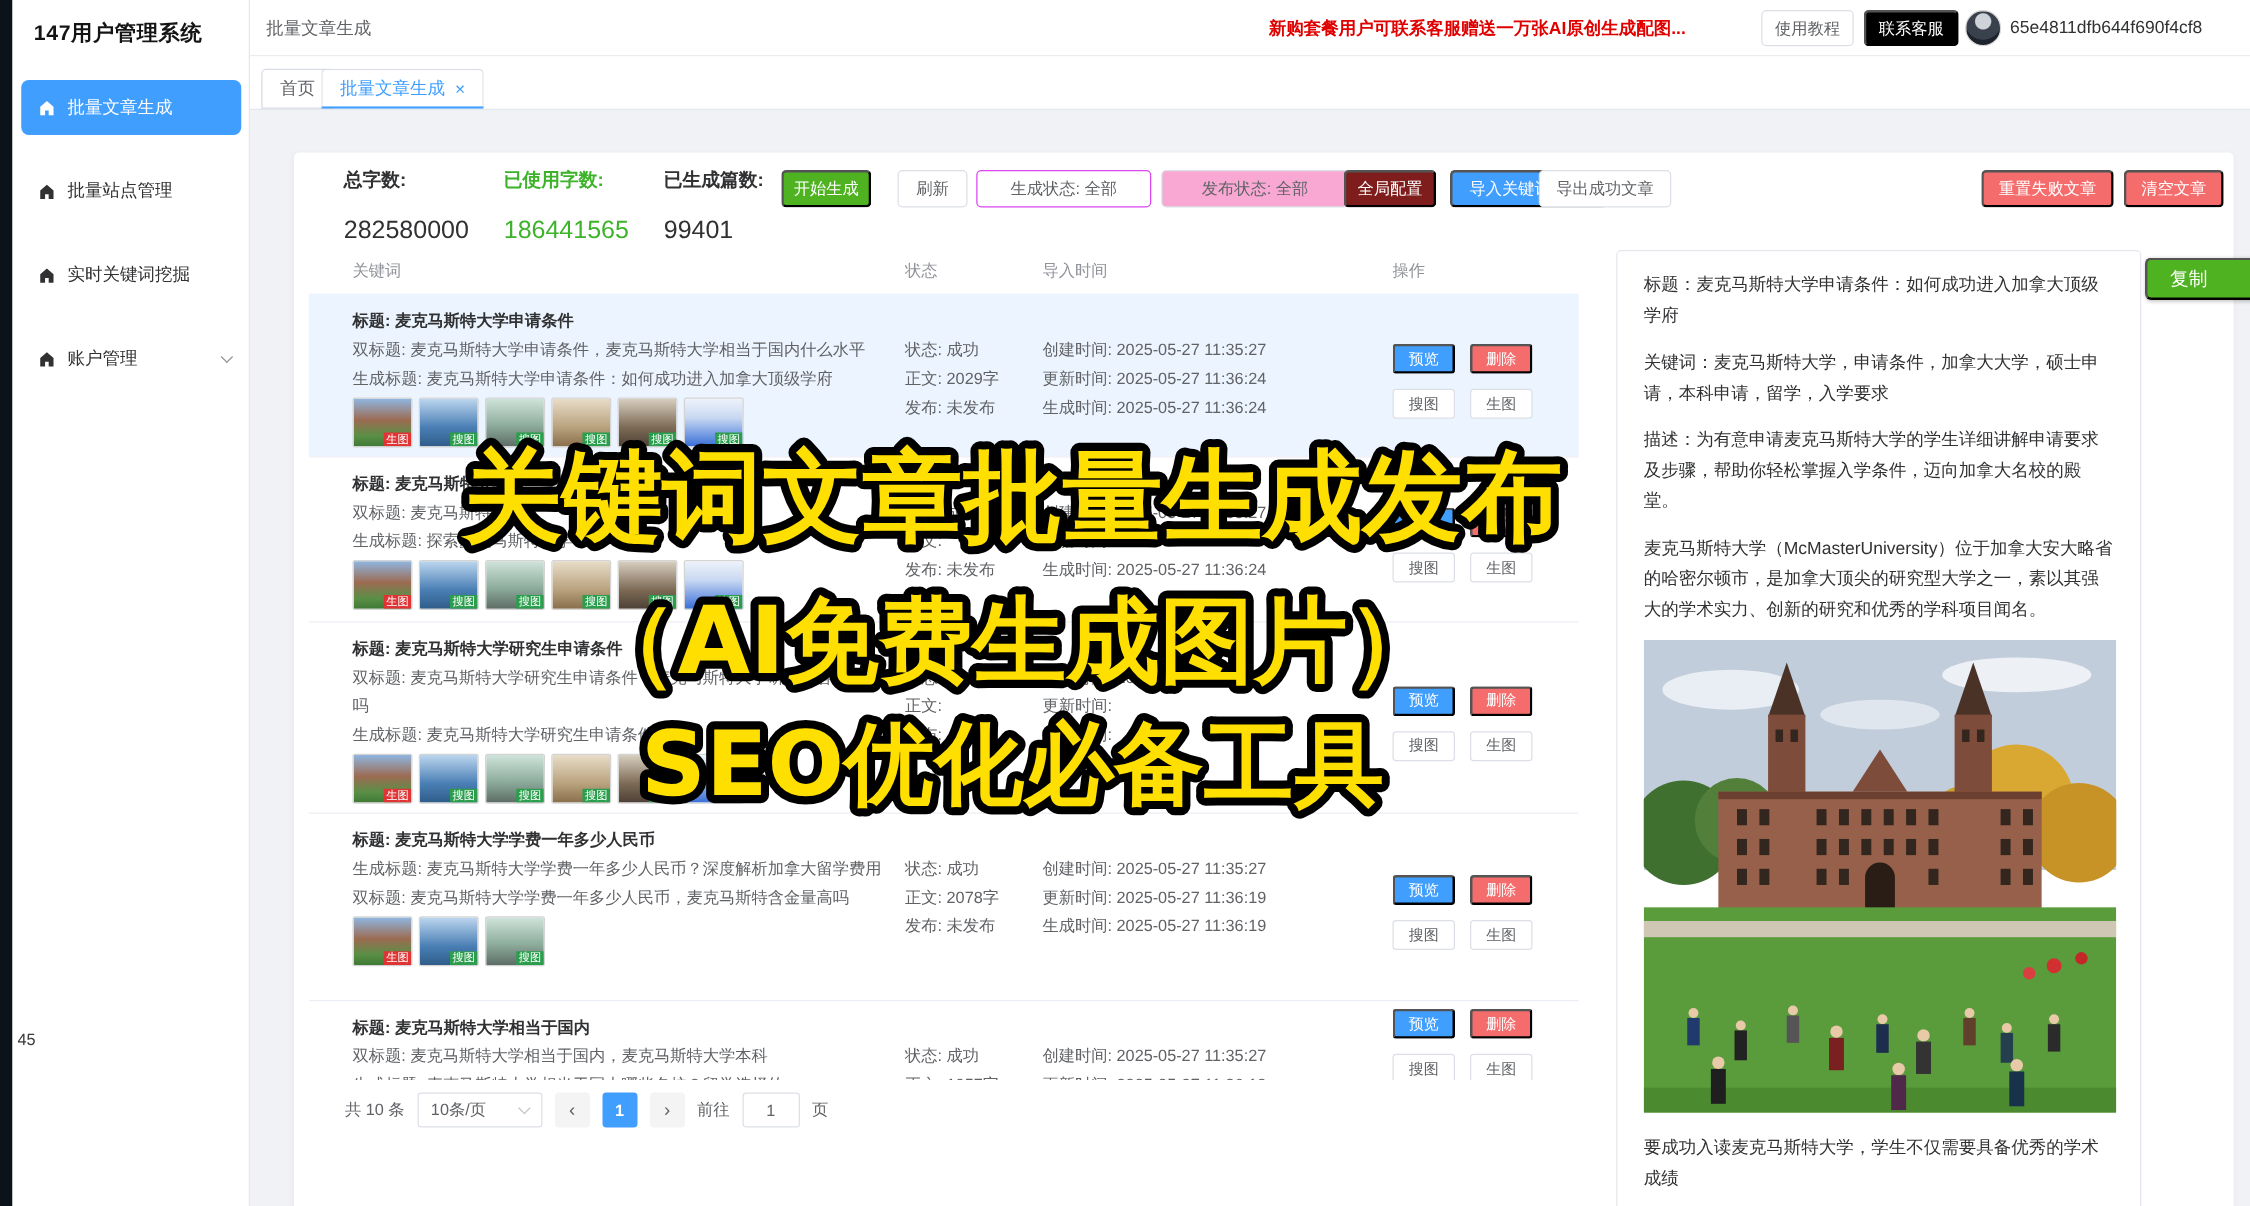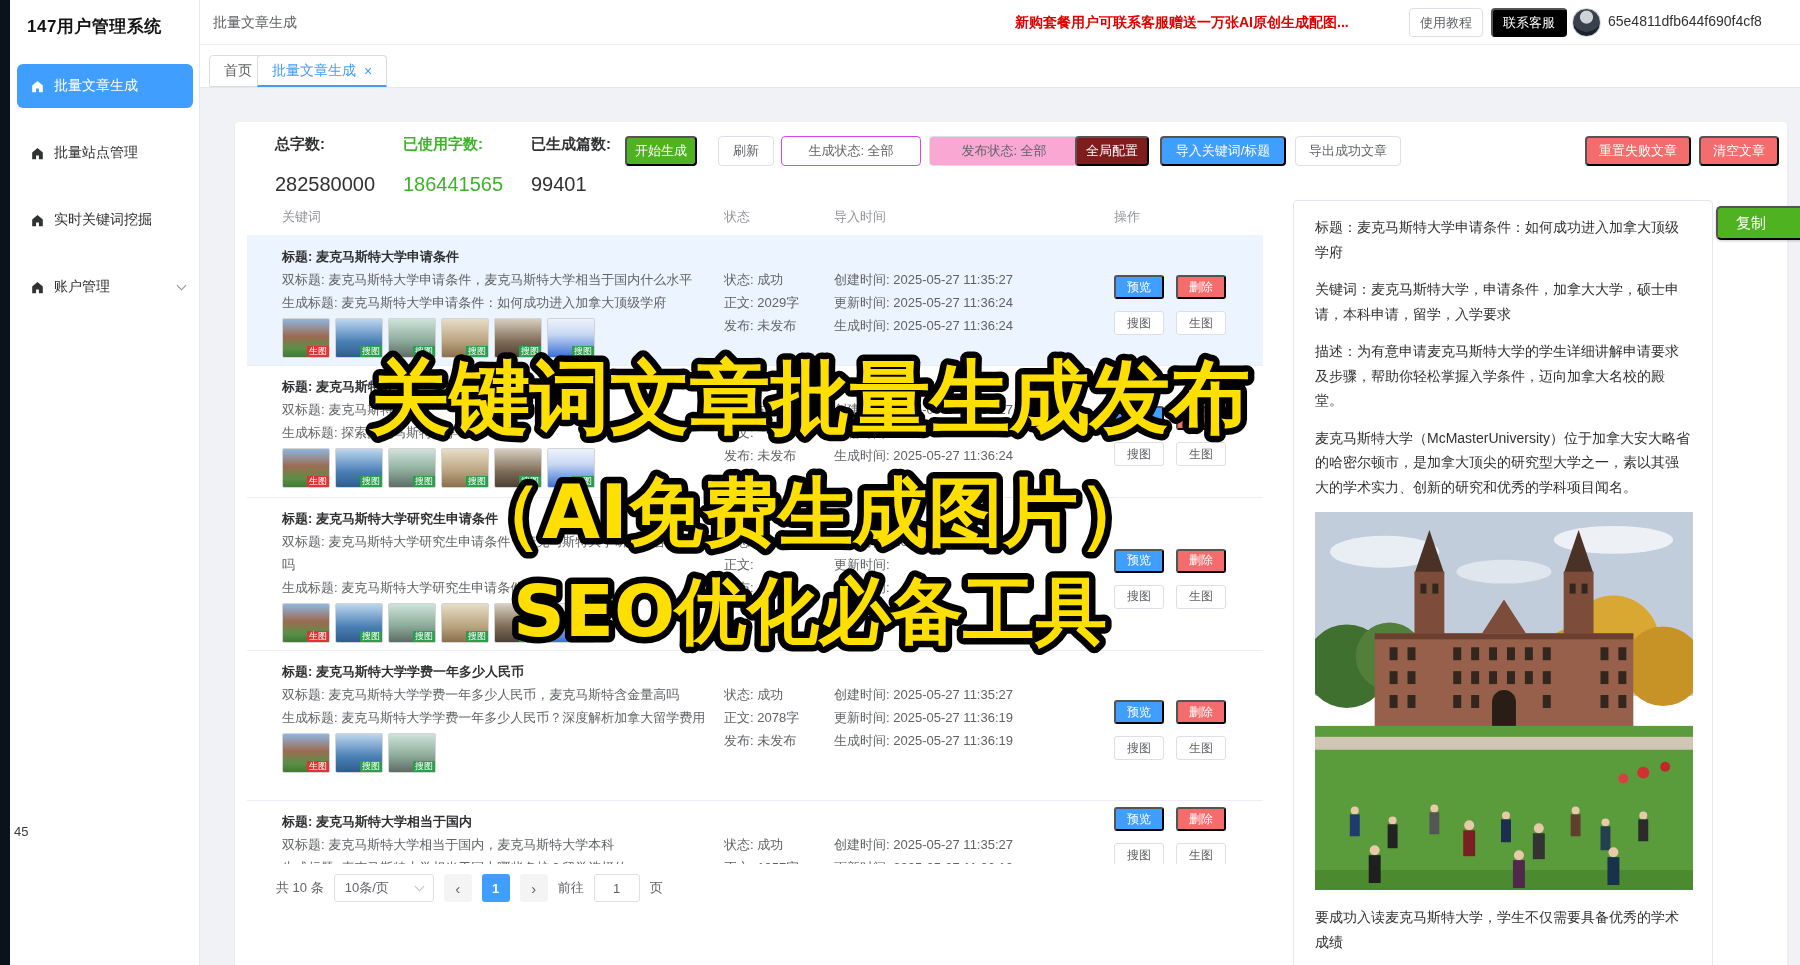--- a/index.html
+++ b/index.html
@@ -46,21 +46,21 @@
 .stat.green .lb,.stat.green .val{color:#3db32a}
 
 
 .tbtn{position:absolute;top:14px;height:30px;border-radius:4px;font-size:13px;display:flex;align-items:center;justify-content:center;cursor:pointer}
 .tb-start{left:390px;width:72px;background:#4fb321;color:#fff}
 .tb-refresh{left:483px;width:56px;border:1px solid #dcdfe6;background:#fff;color:#606266}
 .tb-genstat{left:546px;width:140px;border:1px solid #d946ef;background:#fff;color:#606266}
 .tb-pubstat{left:694px;width:150px;border:1px solid #dcdfe6;background:#f9a8d4;color:#606266}
 .tb-global{left:840px;width:74px;background:#7f1d1d;color:#fff}
 .tb-import{left:925px;width:126px;background:#409eff;color:#fff}
-.tb-export{left:1060px;width:106px;border:1px solid #dcdfe6;background:#fff;color:#606266}
+.tb-export{left:996px;width:106px;border:1px solid #dcdfe6;background:#fff;color:#606266}
 .tb-reset{left:1350px;width:106px;background:#f56c6c;color:#fff}
 .tb-clear{left:1464px;width:80px;background:#f56c6c;color:#fff}
 
 
 .th-row{position:absolute;left:12px;top:86px;width:1016px;display:flex;padding-left:35px;font-size:13px;color:#909399}
 .h-kw{width:442px}.h-st{width:110px}.h-tm{width:280px}.h-op{width:145px}
 .rows{position:absolute;left:12px;top:113px;width:1016px}
 .row{position:relative;display:flex;padding:9px 0 0 35px;border-top:1px solid #ebeef5;overflow:hidden;background:#fff;cursor:pointer}
 .row.sel{background:#ecf5ff;border-top:1px solid #ecf5ff}
 .r1{height:130px}.r2{height:132px}.r3{height:153px}.r4{height:150px}.r5{height:64px}
@@ -330,22 +330,22 @@
           <button class="op-btn btn-prev">预览</button>
           <button class="op-btn btn-del">删除</button>
           <button class="op-btn btn-plain">搜图</button>
           <button class="op-btn btn-plain">生图</button>
         </div>
       </div>
 
       <div class="row r4">
         <div class="col-kw">
           <div class="ttl"><span>标题:</span> <span>麦克马斯特大学学费一年多少人民币</span></div>
+          <div><span>生成标题:</span> <span>麦克马斯特大学学费一年多少人民币？深度解析加拿大留学费用</span></div>
           <div><span>双标题:</span> <span>麦克马斯特大学学费一年多少人民币，麦克马斯特含金量高吗</span></div>
-          <div><span>生成标题:</span> <span>麦克马斯特大学学费一年多少人民币？深度解析加拿大留学费用</span></div>
           <div class="thumbs">
               <div class="thumb t0">
                 <span class="thumb-tag tag-gen">生图</span>
               </div>
               <div class="thumb t1">
                 <span class="thumb-tag tag-search">搜图</span>
               </div>
               <div class="thumb t2">
                 <span class="thumb-tag tag-search">搜图</span>
               </div>

